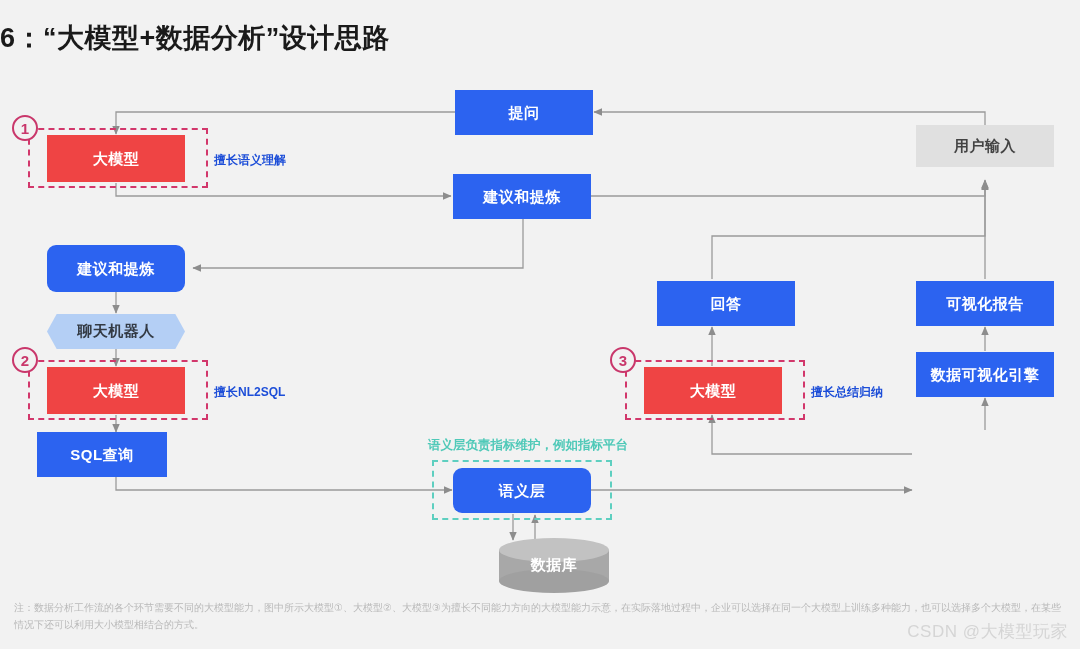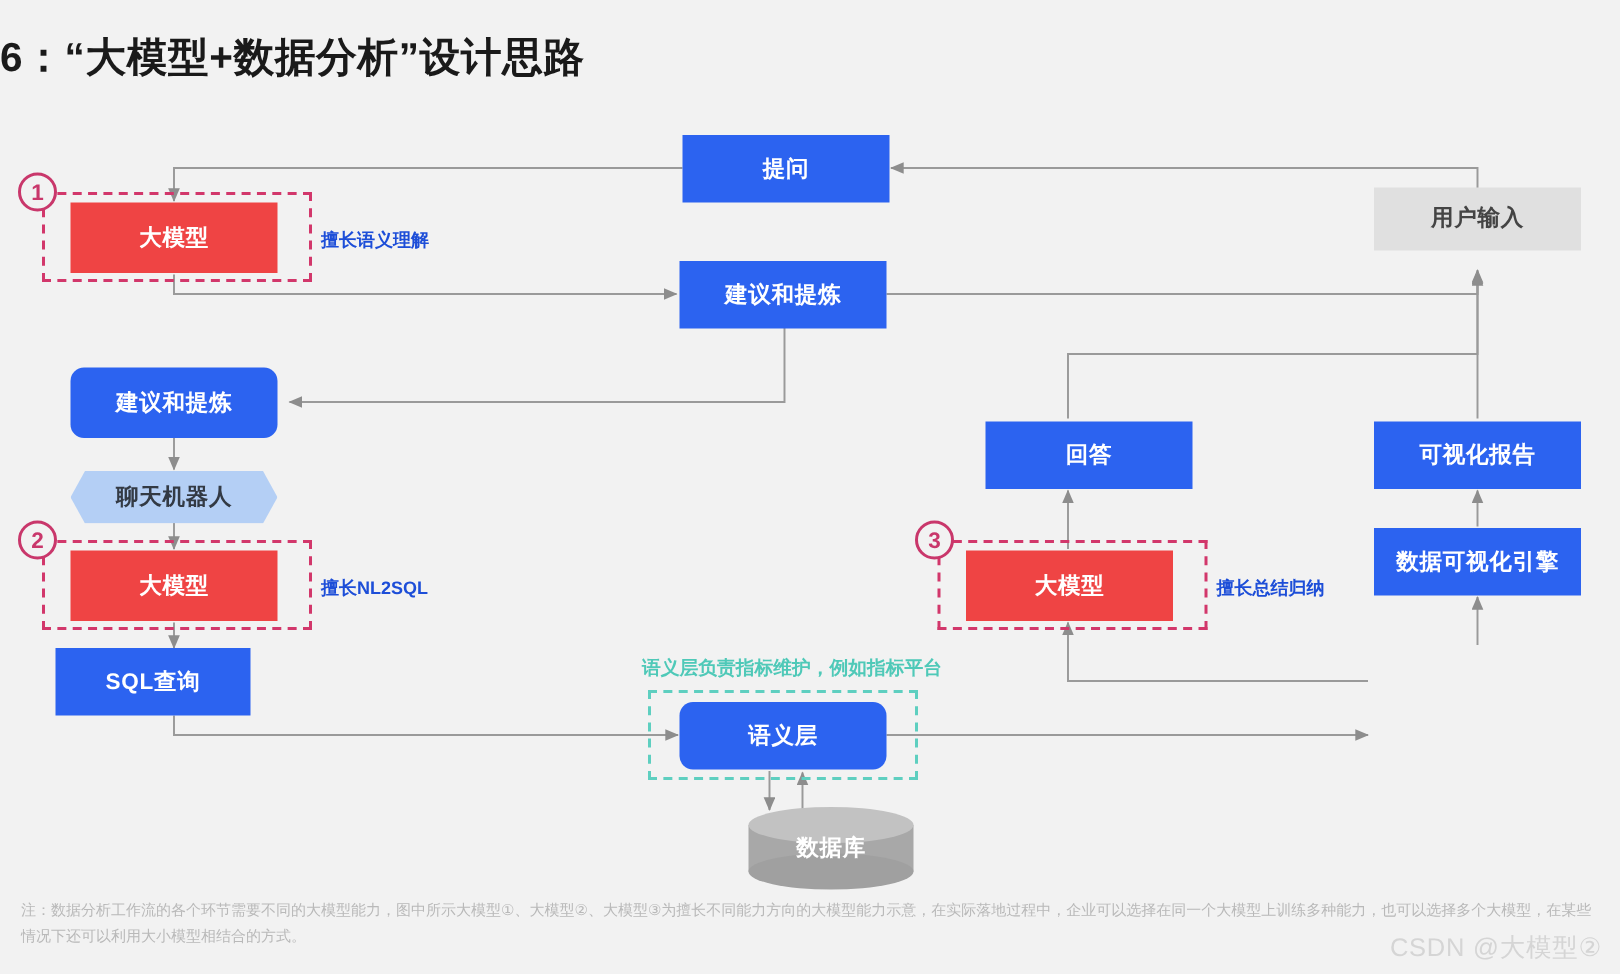--- a/index.html
+++ b/index.html
@@ -174,15 +174,15 @@
 
   <div class="node blue" style="left:916px; top:352px; width:138px; height:45px;">数据可视化引擎</div>
 
 
   <div class="cap-pink" style="left:214px; top:152px;">擅长语义理解</div>
   <div class="cap-pink" style="left:214px; top:384px;">擅长NL2SQL</div>
   <div class="cap-pink" style="left:811px; top:384px;">擅长总结归纳</div>
   <div class="cap-teal" style="left:428px; top:437px;">语义层负责指标维护，例如指标平台</div>
 
   <div id="footnote">注：数据分析工作流的各个环节需要不同的大模型能力，图中所示大模型①、大模型②、大模型③为擅长不同能力方向的大模型能力示意，在实际落地过程中，企业可以选择在同一个大模型上训练多种能力，也可以选择多个大模型，在某些情况下还可以利用大小模型相结合的方式。</div>
-  <div id="watermark">CSDN @大模型②</div>
+  <div id="watermark">CSDN @大模型玩家</div>
 
 </div>
 
 </body></html>

